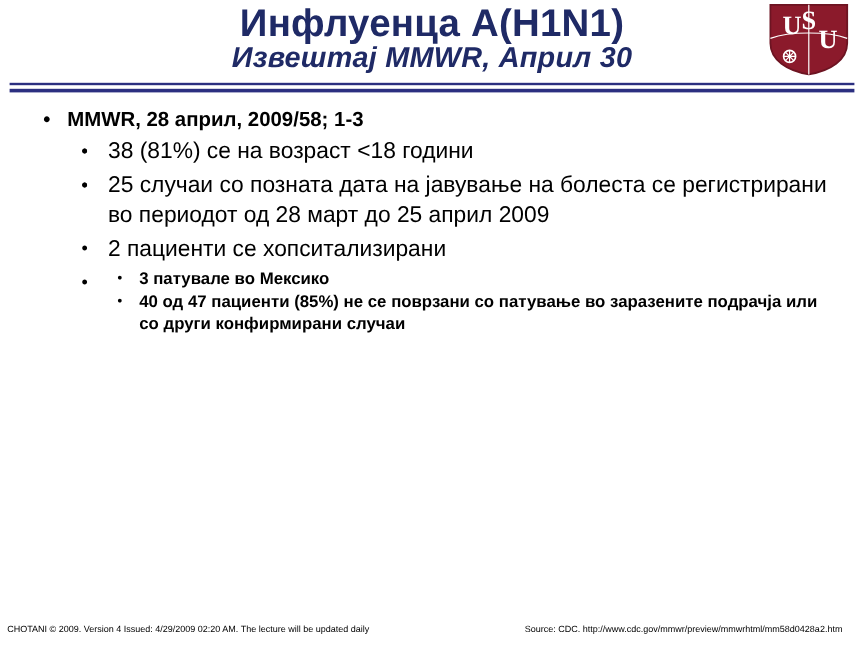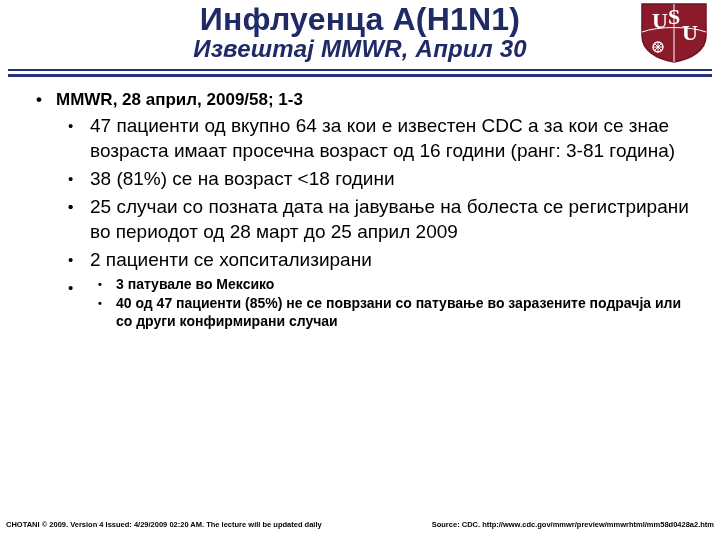--- a/index.html
+++ b/index.html
@@ -143,33 +143,33 @@
   .sub-wrap { padding-left: 4px; }
 
   
   .footer {
     position: absolute;
     left: 0;
     bottom: 6px;
     width: 720px;
     height: 14px;
     font-size: 7.5px;
-    font-weight: bold;
+    font-weight: normal;
     color: #000000;
     text-align: right;
   }
   .footer-left {
     position: absolute;
     left: 6px;
     top: 0;
     white-space: nowrap;
   }
   .footer-right {
     position: absolute;
-    right: 6px;
+    right: 18px;
     top: 0;
     white-space: nowrap;
   }
 </style>
 </head>
 <body>
 
 <div class="slide">
 
   <div class="header">
@@ -198,21 +198,20 @@
   <div class="content">
     <ul class="l1">
       <li>
         <span class="bullet">•</span>
         <span>MMWR, 28 април, 2009/58; 1-3</span>
 
         <div class="sub-wrap">
           <ul class="l2">
             <li>
               <span class="bullet">•</span>
-              <span>47 пациенти од вкупно 64 за кои е известен CDC а за кои се знае возраста имаат просечна возраст од 16 години (ранг: 3-81 година)</span>
             </li>
             <li>
               <span class="bullet">•</span>
               <span>38 (81%) се на возраст &lt;18 години</span>
             </li>
             <li>
               <span class="bullet">•</span>
             </li>
             <li>
               <span class="bullet">•</span>

